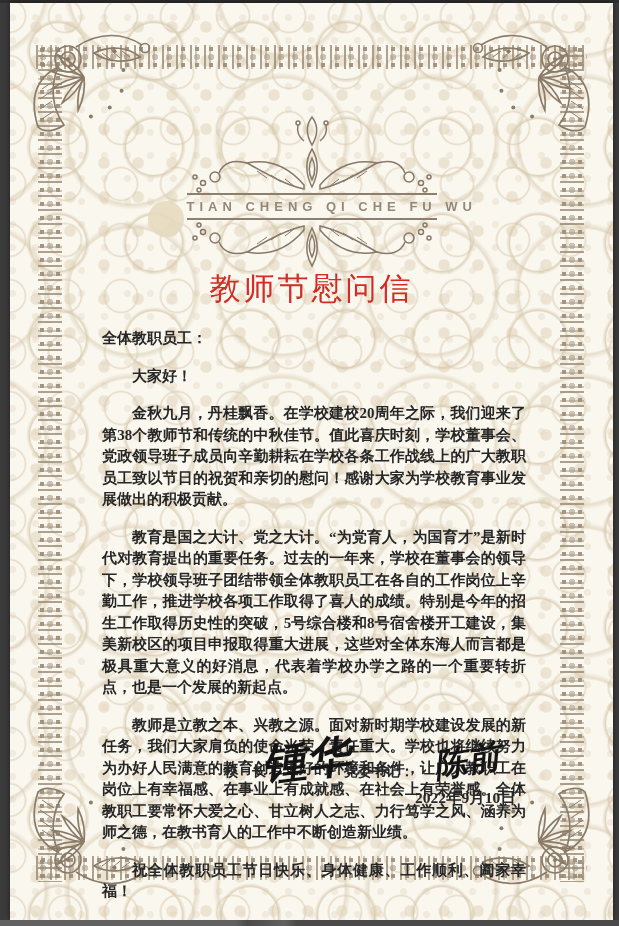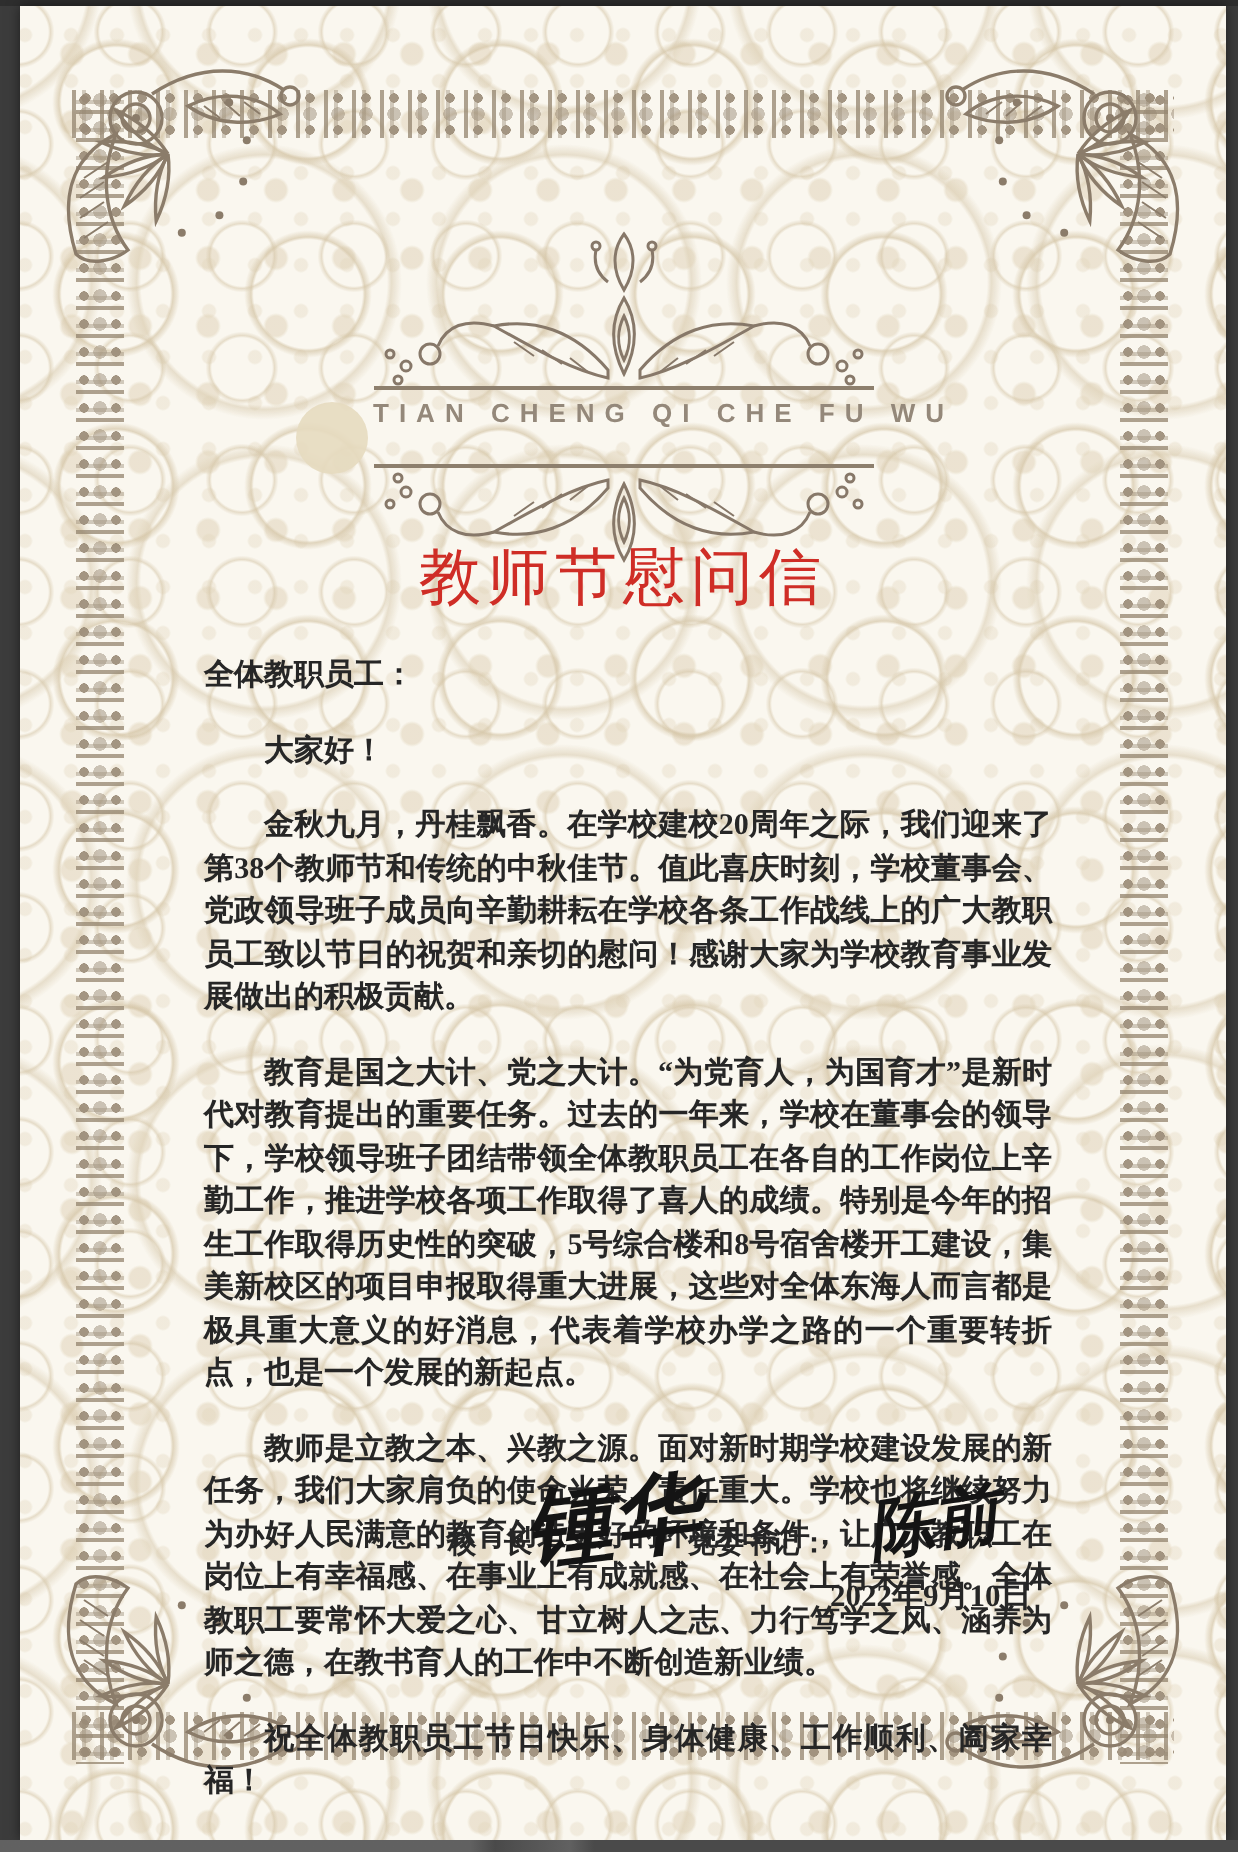--- a/index.html
+++ b/index.html
@@ -55,21 +55,21 @@
   .corner-tl{left:14px;top:20px;}
   .corner-tr{right:14px;top:20px;transform:scaleX(-1);}
   .corner-bl{left:14px;bottom:24px;transform:scaleY(-1);}
   .corner-br{right:14px;bottom:24px;transform:scale(-1,-1);}
   
   .emblem{position:absolute;left:0;right:0;top:112px;text-align:center;pointer-events:none;}
   .emblem .bud{display:block;margin:0 auto -4px auto;}
   .emblem .flourish{display:block;margin:0 auto;}
   .emblem .flourish.flip{transform:scaleY(-1);margin-top:-2px;}
   .emblem-title{
-    width:250px;margin:-4px auto -2px auto;padding:4px 0 18px 0;
+    width:250px;margin:-4px auto -2px auto;padding:4px 0 4px 0;
     border-top:2px solid #8d7f6d;border-bottom:2px solid #8d7f6d;
     font-family:"Liberation Sans","DejaVu Sans",sans-serif;
     font-size:13px;font-weight:700;letter-spacing:5px;color:#94887a;white-space:nowrap;
   }
   .blob{position:absolute;left:138px;top:198px;width:36px;height:36px;border-radius:50%;
     background:#e6dabf;opacity:.9;}
   
   .title{
     position:absolute;left:0;right:0;top:265px;text-align:center;
     font-family:"Liberation Sans","DejaVu Sans",sans-serif;

